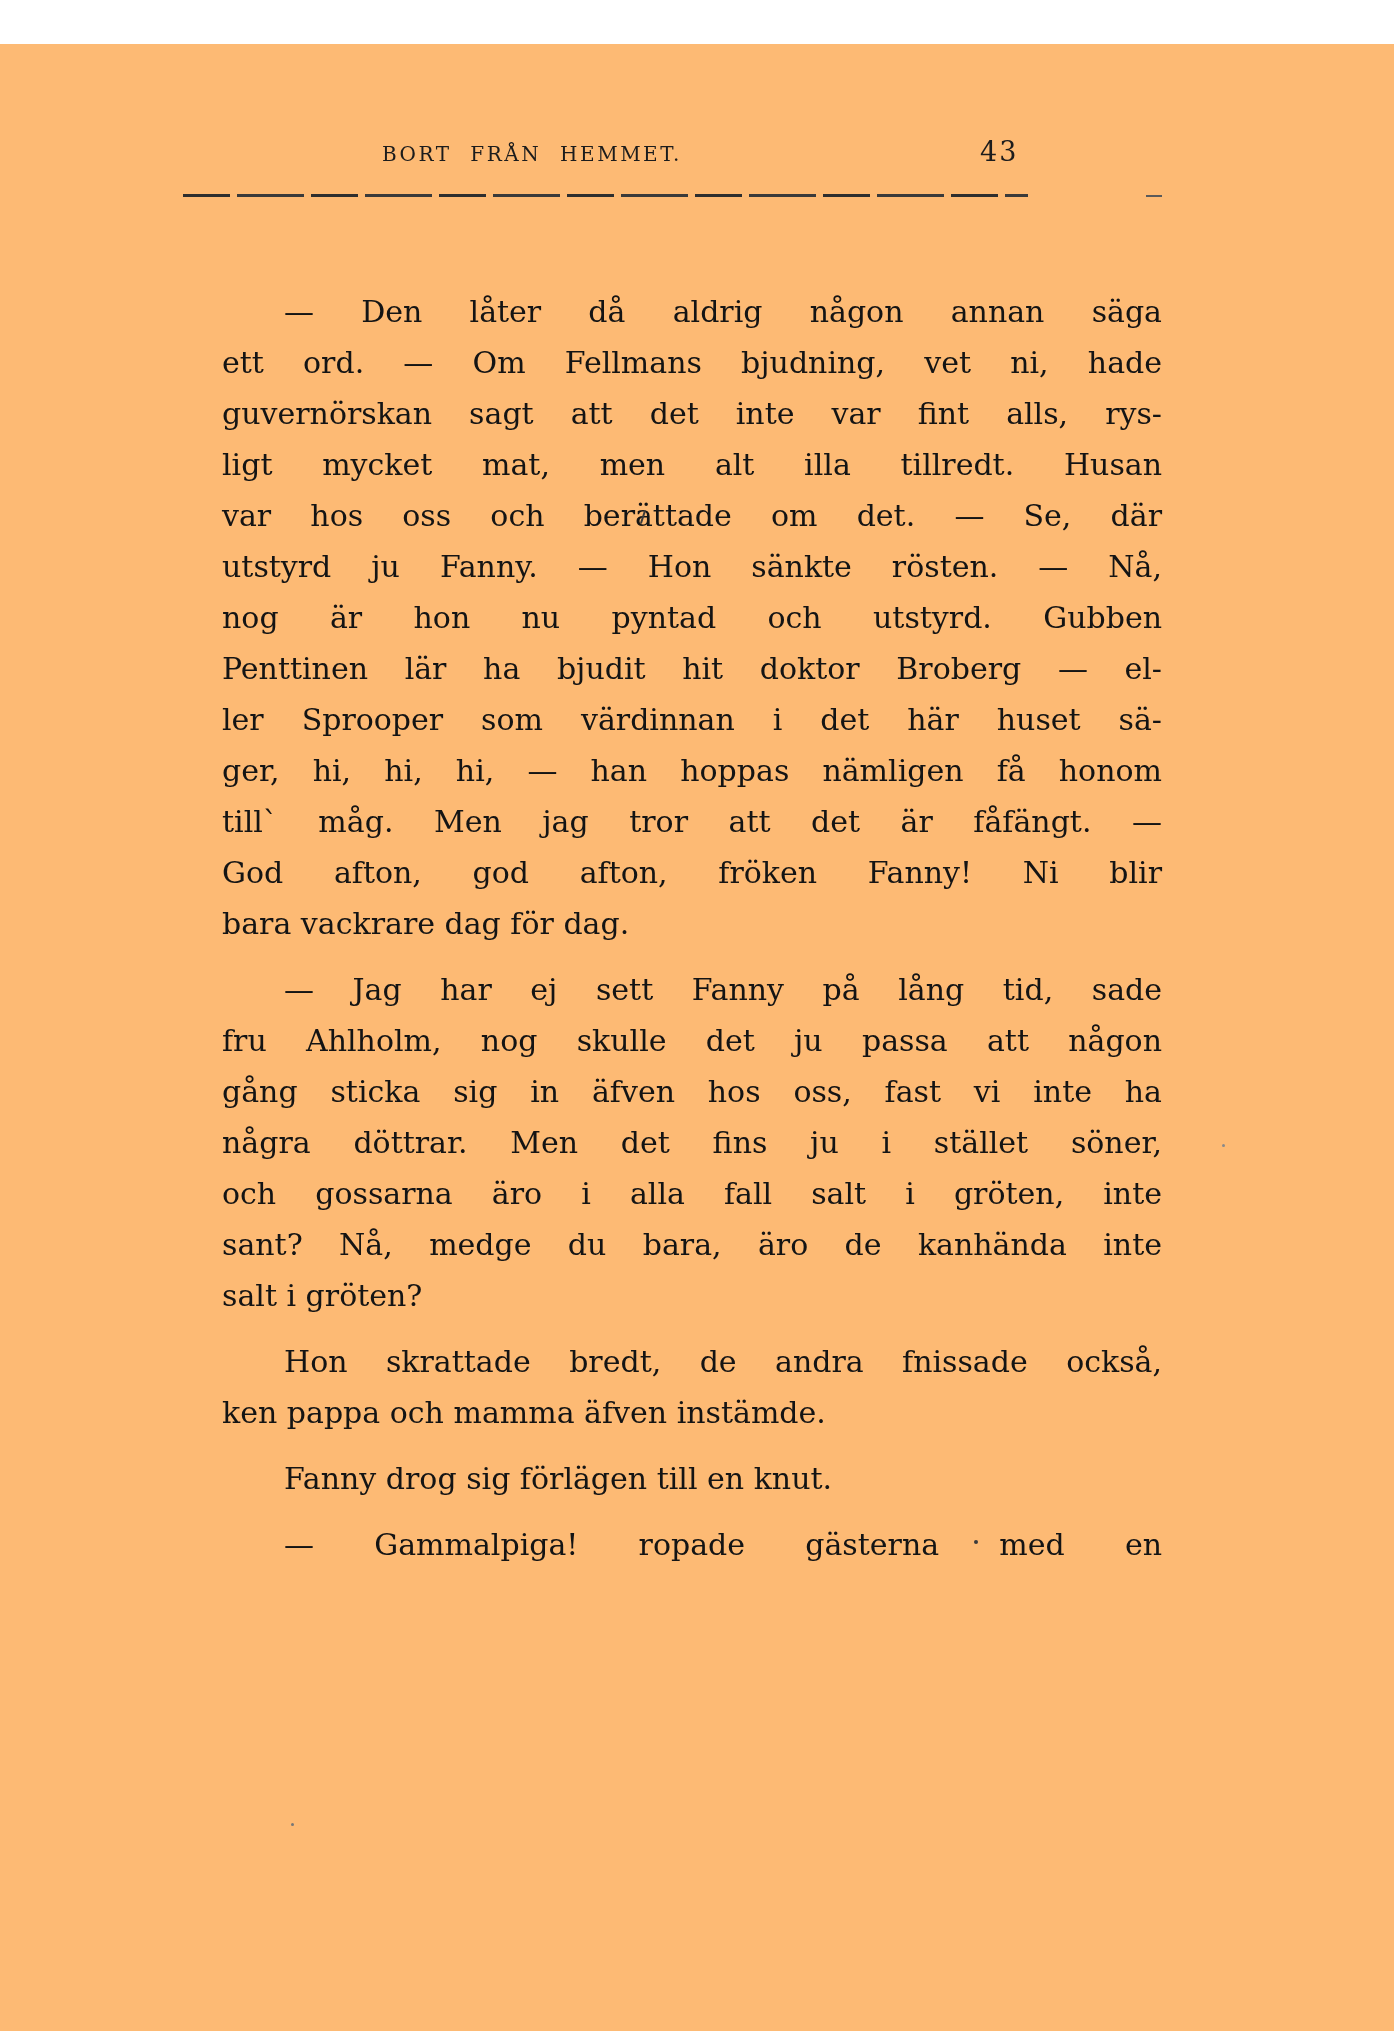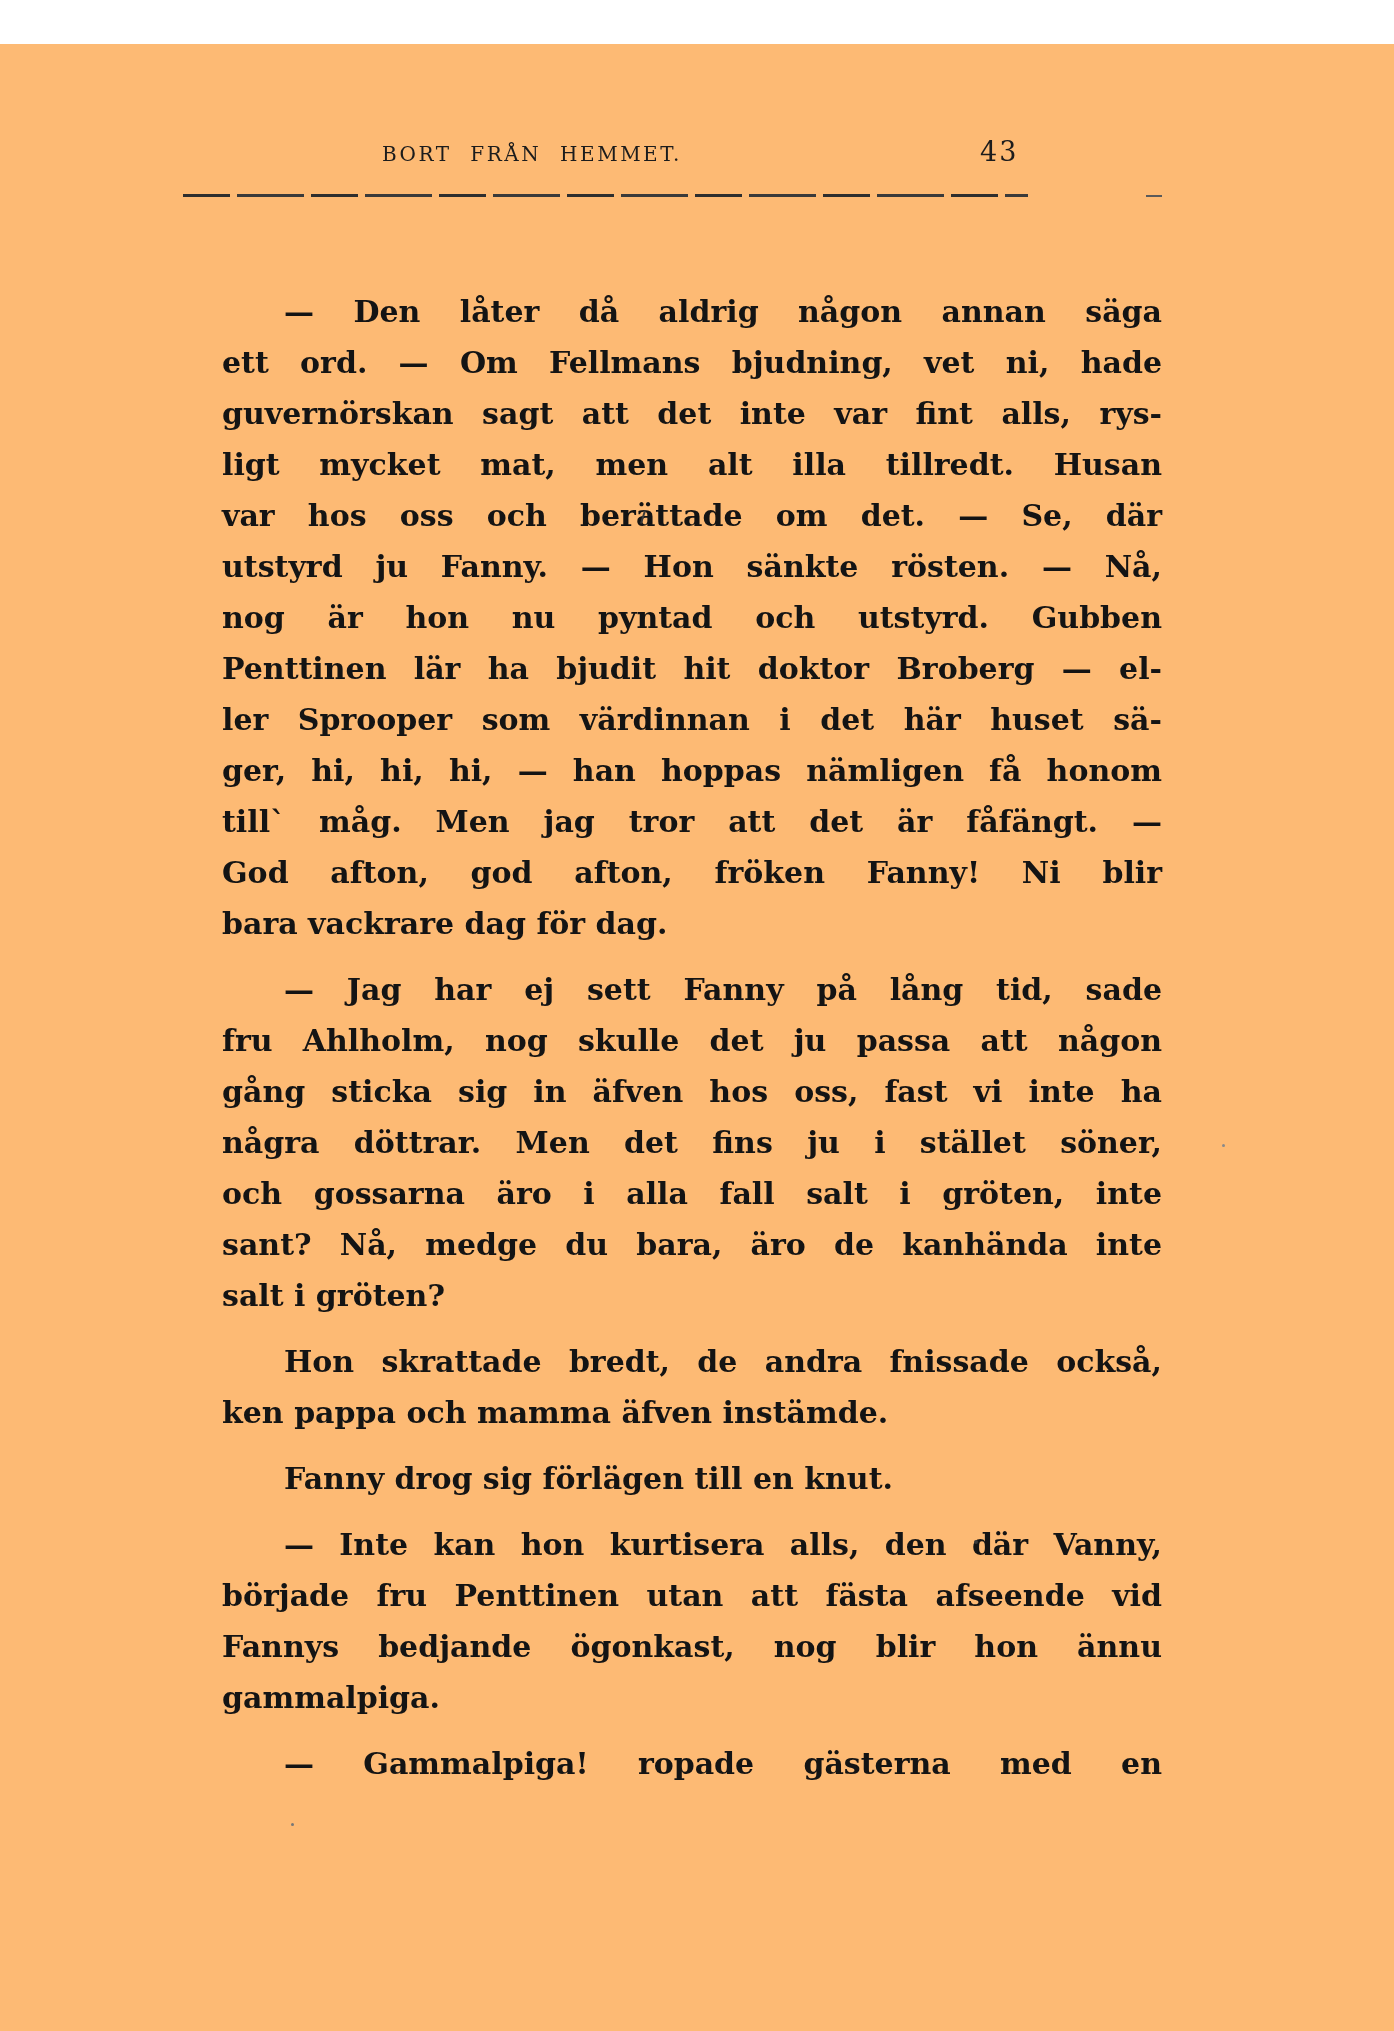--- a/index.html
+++ b/index.html
@@ -56,21 +56,21 @@
   }
   .text-block {
     position: absolute;
     top: 242px;
     left: 222px;
     width: 940px;
     font-size: 30px;
     line-height: 51px;
     color: #141414;
   }
-  .para { margin: 0 0 15px 0; font-weight: bold; }
+  .para { margin: 0 0 15px 0; }
   .line {
     text-align: justify;
     text-align-last: justify;
     text-justify: inter-word;
   }
   .line.plain { text-align-last: left; }
   .line.indent { text-indent: 62px; }
   .speck { position: absolute; background: #3a3a3a; border-radius: 1px; }
   .speck-a { left: 642px; top: 466px; width: 2px; height: 14px; transform: rotate(18deg); }
   .speck-b { left: 974px; top: 1496px; width: 4px; height: 4px; border-radius: 50%; }
@@ -114,26 +114,20 @@
         <div class="line plain">salt i gröten?</div>
       </div>
       <div class="para">
         <div class="line indent">Hon skrattade bredt, de andra fnissade också,</div>
         <div class="line plain">ken pappa och mamma äfven instämde.</div>
       </div>
       <div class="para">
         <div class="line indent plain">Fanny drog sig förlägen till en knut.</div>
       </div>
       <div class="para">
-        <div class="line indent">— Inte kan hon kurtisera alls, den där Vanny,</div>
-        <div class="line">började fru Penttinen utan att fästa afseende vid</div>
-        <div class="line">Fannys bedjande ögonkast, nog blir hon ännu</div>
-        <div class="line plain">gammalpiga.</div>
-      </div>
-      <div class="para">
         <div class="line indent">— Gammalpiga! ropade gästerna med en</div>
       </div>
     </div>
 
   <div class="speck speck-a"></div>
   <div class="speck speck-b"></div>
   <div class="speck speck-c"></div>
   <div class="speck speck-d"></div>
 </div>
 

